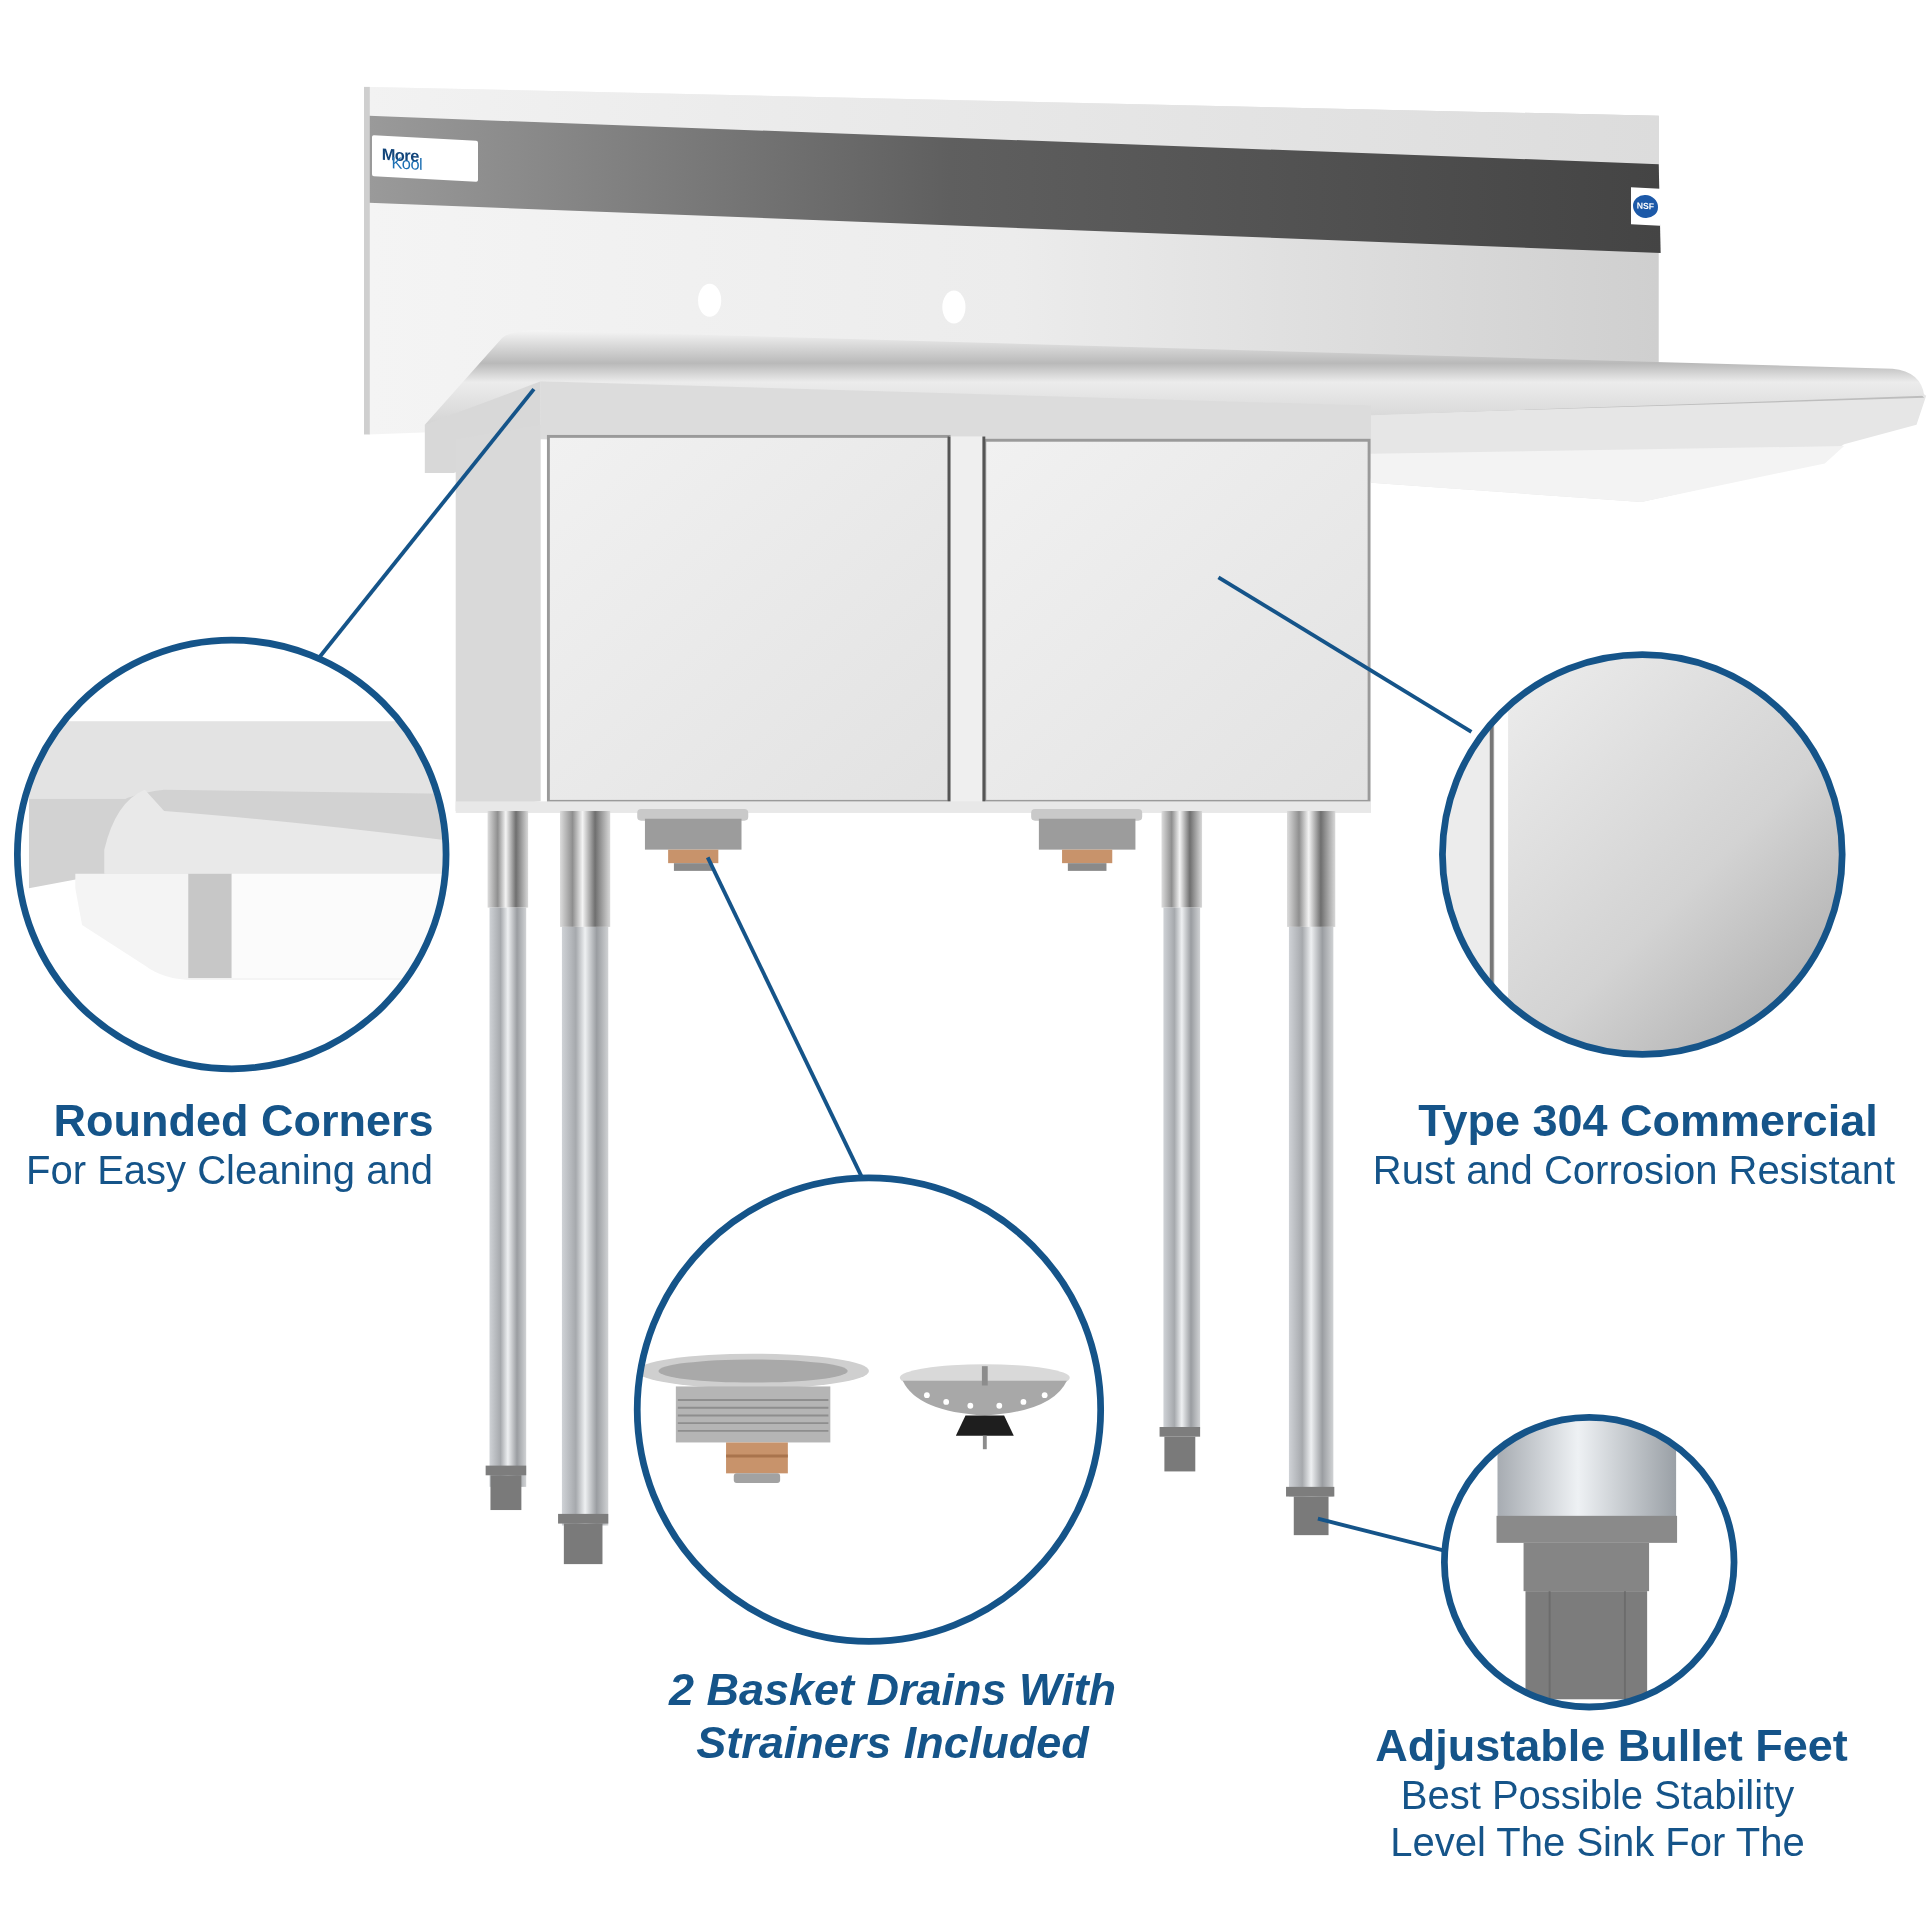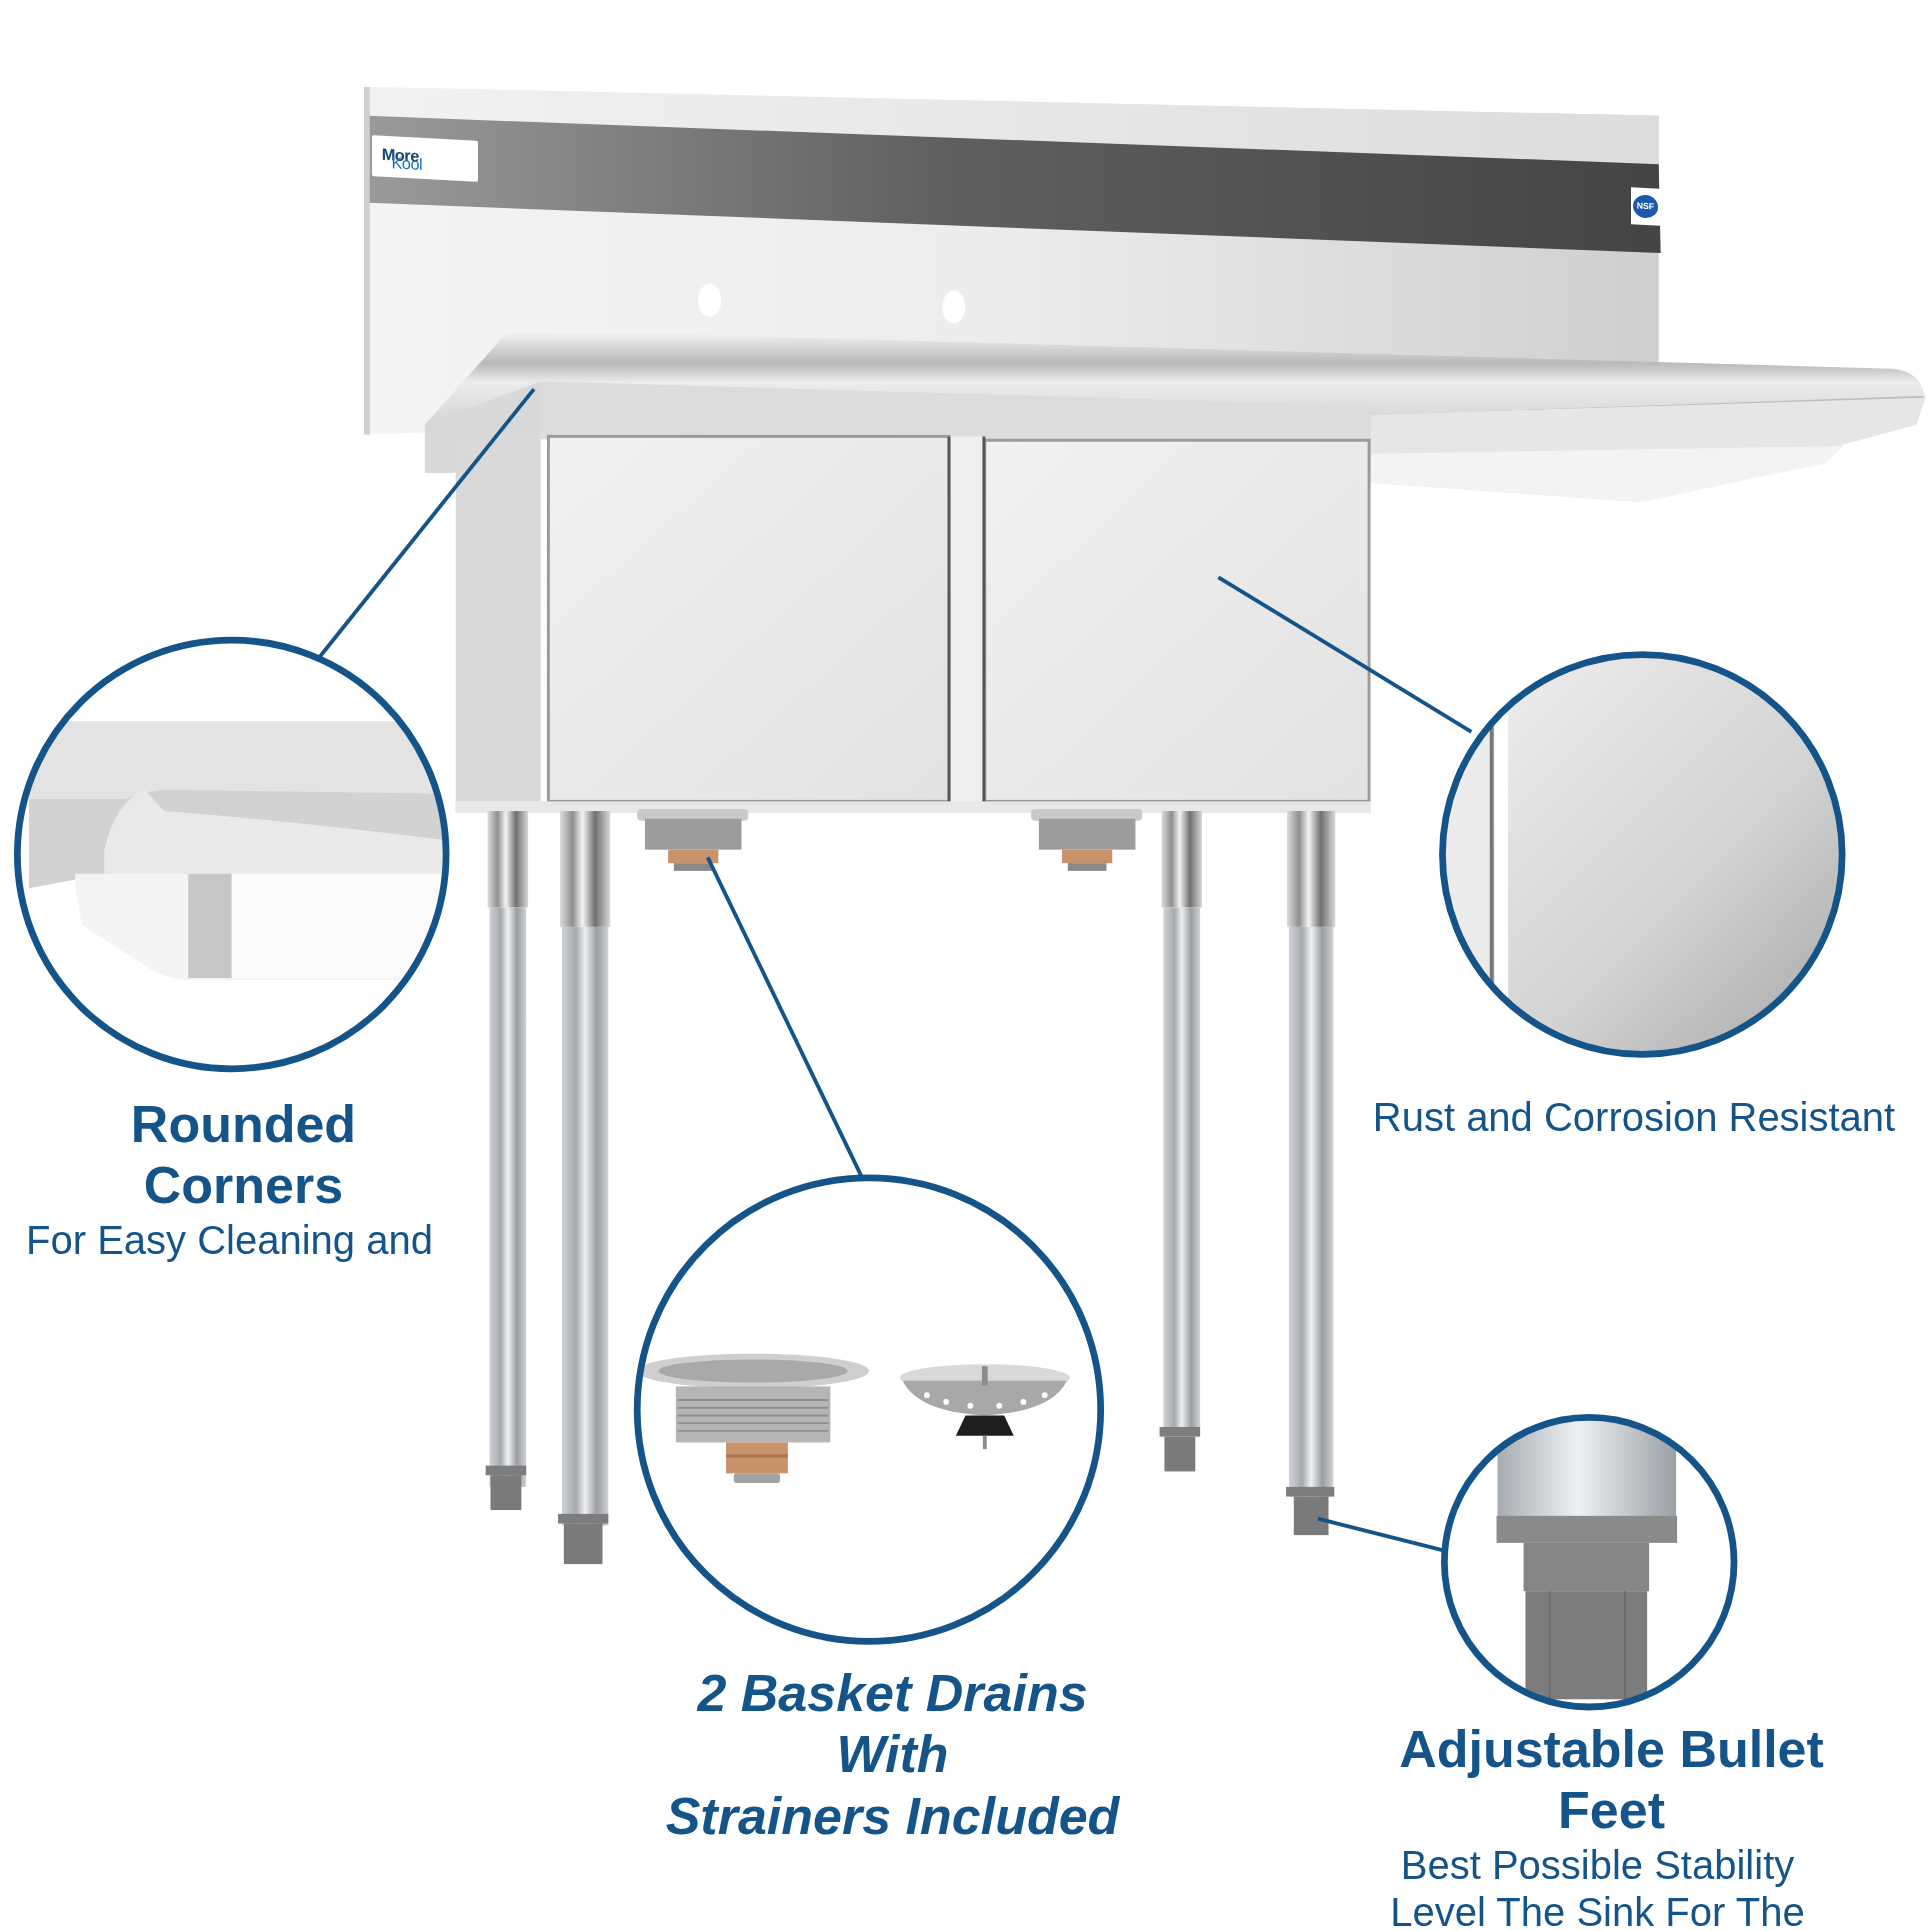--- a/index.html
+++ b/index.html
@@ -1,20 +1,20 @@
 <!DOCTYPE html>
 <html><head>
   <meta charset="utf-8">
   <style>
     html, body { margin: 0; padding: 0; background: #ffffff; }
     body { width: 1931px; height: 1931px; position: relative; overflow: hidden;
            font-family: "Liberation Sans", sans-serif; }
     svg.scene { position: absolute; left: 0; top: 0; }
     .caption { position: absolute; text-align: center; color: #155489; line-height: 1.18; }
-    .caption .title { font-weight: bold; font-size: 52px; display: block; padding-left: 28px; }
+    .caption .title { font-weight: bold; font-size: 45px; display: block; padding-left: 28px; }
     .caption .sub { font-weight: normal; font-size: 40px; display: block; }
     .logo-koolmore { position: absolute; left: 372px; top: 138px; width: 106px; height: 41px;
                      background: #ffffff; border-radius: 1.9px; transform: skewY(3deg); }
     .logo-koolmore span { position: absolute; left: 9.7px; top: 8.7px; font-size: 16.4px; color: #1c6fb3;
                           font-family: "Liberation Sans", sans-serif; letter-spacing: -0.5px; }
     .logo-koolmore span b { color: #12457a; }
     .logo-nsf { position: absolute; left: 1631px; top: 188px; width: 29px; height: 37px; background: #fff;
                 transform: skewY(3deg); }
     .logo-nsf span { position: absolute; left: 1.9px; top: 6.8px; width: 25px; height: 23px; border-radius: 50%;
                      background: #1c59a8; color: #fff; font-size: 8.7px; font-weight: bold; text-align: center;
@@ -234,20 +234,21 @@
 <div class="logo-nsf">
   <span>NSF</span>
 </div>
 
 <div class="caption" style="left:0; top:1094px; width:459px;">
   <span class="title">Rounded Corners</span>
   <span class="sub">For Easy Cleaning and</span>
 </div>
 
 <div class="caption" style="left:1337px; top:1094px; width:594px;">
+  <span class="title">Type 304 Commercial</span>
   <span class="sub">Rust and Corrosion Resistant</span>
 </div>
 
 <div class="caption" style="left:637px; top:1663px; width:483px;font-style:italic;">
   <span class="title">2 Basket Drains With</span>
   <span class="title">Strainers Included</span>
 </div>
 
 <div class="caption" style="left:1332px; top:1719px; width:531px;">
   <span class="title">Adjustable Bullet Feet</span>

